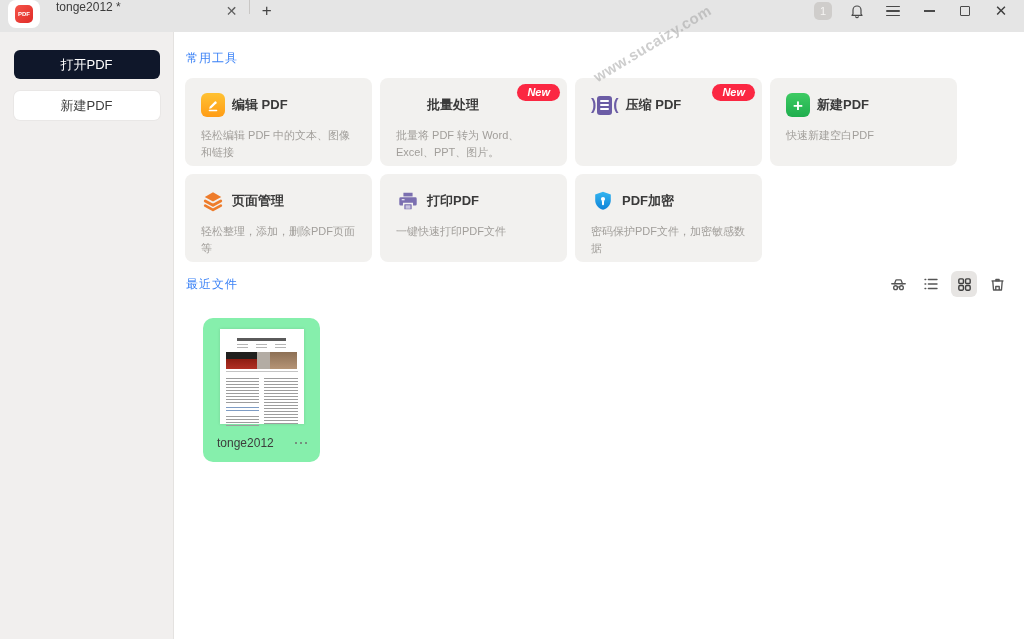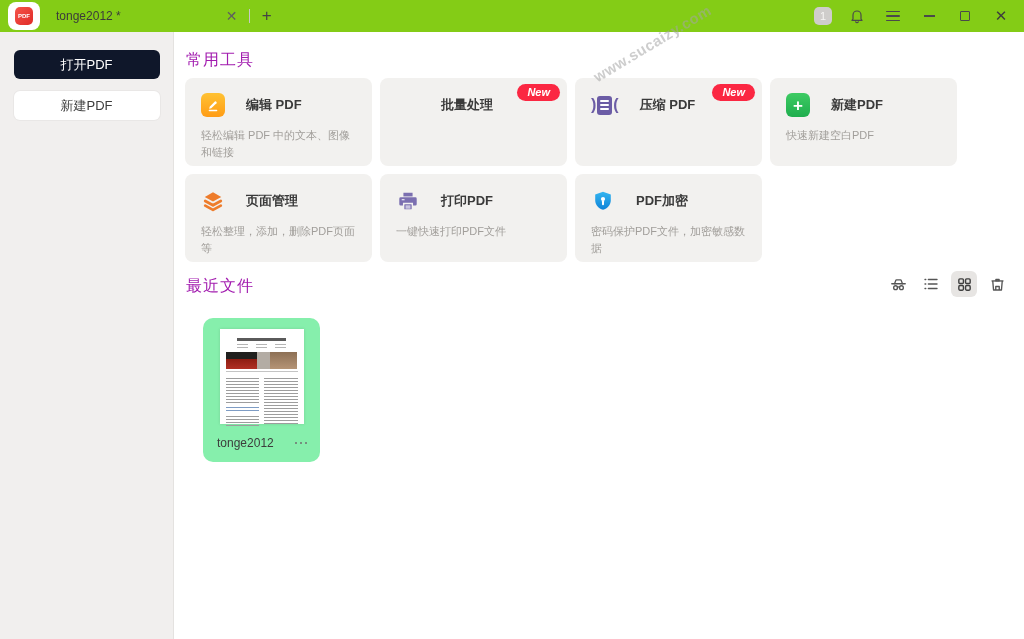--- a/index.html
+++ b/index.html
@@ -1,21 +1,21 @@
 <!DOCTYPE html>
 <html><head>
 <meta charset="utf-8">
 <style>
   * { margin:0; padding:0; box-sizing:border-box; }
   html,body { width:1024px; height:639px; overflow:hidden; }
   body { font-family:"Liberation Sans", sans-serif; background:#fff; position:relative; }
 
   
   .titlebar { position:absolute; top:0; left:0; width:1024px; height:32px;
-    background:#84cc16; display:flex; align-items:center; }
+    background:#e5e5e5; display:flex; align-items:flex-start; }
   .app-badge { width:32px; height:28px; background:#fff; border-radius:8px;
     margin-left:8px; display:flex; align-items:center; justify-content:center; }
   .app-logo { width:18px; height:18px; border-radius:5px;
     background:linear-gradient(135deg,#f5554a,#e02a27);
     color:#fff; font-size:6px; font-weight:bold; display:flex; align-items:center; justify-content:center; }
   .tab-title { margin-left:16px; font-size:12px; color:#3b3b3b; }
   .tab-close { margin-left:100px; width:22px; height:22px; display:flex; align-items:center;
     justify-content:center; color:#5f5f5f; font-size:14px; cursor:default; }
   .tab-sep { width:1px; height:14px; background:#c9c7c5; margin:0 6px; }
   .tab-new { width:22px; height:22px; display:flex; align-items:center; justify-content:center;
@@ -34,30 +34,30 @@
   .sidebar { position:absolute; top:32px; left:0; width:174px; height:607px;
     background:#f1efee; border-right:1px solid #e4e2e0; padding-top:18px; }
   .sb-btn { width:146px; height:29px; margin:0 auto 12px; border-radius:6px; border:none;
     font-size:13px; display:flex; align-items:center; justify-content:center; cursor:pointer;
     font-family:"Liberation Sans", sans-serif; }
   .sb-open { background:#0f172a; color:#fff; }
   .sb-new  { background:#fff; color:#3c3c3c; box-shadow:0 0 0 1px rgba(0,0,0,0.03); }
 
   
   .main { position:absolute; top:32px; left:175px; width:849px; height:607px; background:#fff; }
-  .section-title { font-family:"DejaVu Serif","Liberation Serif",serif; font-size:16px;
-    color:#a21caf; letter-spacing:1px; }
+  .section-title { font-family:"DejaVu Serif","Liberation Serif",serif; font-size:12px;
+    color:#3b82f6; letter-spacing:1px; }
   .st-tools  { position:absolute; left:11px; top:18px; }
   .st-recent { position:absolute; left:11px; top:244px; }
 
   .tools-grid { position:absolute; left:10px; top:46px; display:grid;
     grid-template-columns:repeat(4,187px); gap:8px 8px; }
   .card { position:relative; background:#f2f1ef; border-radius:8px; height:88px;
     padding:15px 14px 0 16px; cursor:pointer; }
-  .card-head { display:flex; align-items:center; gap:21px; }
+  .card-head { display:flex; align-items:center; gap:7px; }
   .card-title { font-size:13px; font-weight:bold; color:#3a3a3a; }
   .card-desc { margin-top:10px; font-size:11px; color:#a19e9a; line-height:1.55; }
   .new-badge { position:absolute; top:6px; right:7px; background:#fb2742; color:#fff;
     font-size:11px; font-style:italic; font-weight:bold; padding:2px 10px 3px; border-radius:10px; }
 
   .tool-ic { width:24px; height:24px; flex:0 0 auto; display:flex; align-items:center; justify-content:center; }
   .ic-edit { border-radius:6px; background:linear-gradient(180deg,#ffc233,#ff9c15); }
   .ic-batch { display:grid; grid-template-columns:11px 11px; grid-template-rows:11px 11px; gap:2px; }
   .ic-batch i { border-radius:3.5px; }
   .ic-batch i:nth-child(1){background:#4792d0;} .ic-batch i:nth-child(2){background:#55a3d8;}
@@ -165,20 +165,21 @@
       <span class="new-badge">New</span>
       <div class="card-head">
         <span class="tool-ic ic-batch">
             <i></i>
             <i></i>
             <i></i>
             <i></i>
           </span>
         <span class="card-title">批量处理</span>
       </div>
+      <div class="card-desc">批量将 PDF 转为 Word、Excel、PPT、图片。</div>
     </div>
 
     <div class="card">
       <span class="new-badge">New</span>
       <div class="card-head">
         <span class="tool-ic ic-compress">)<span class="sq">
               <i></i>
               <i></i>
               <i></i>
             </span>(</span>

